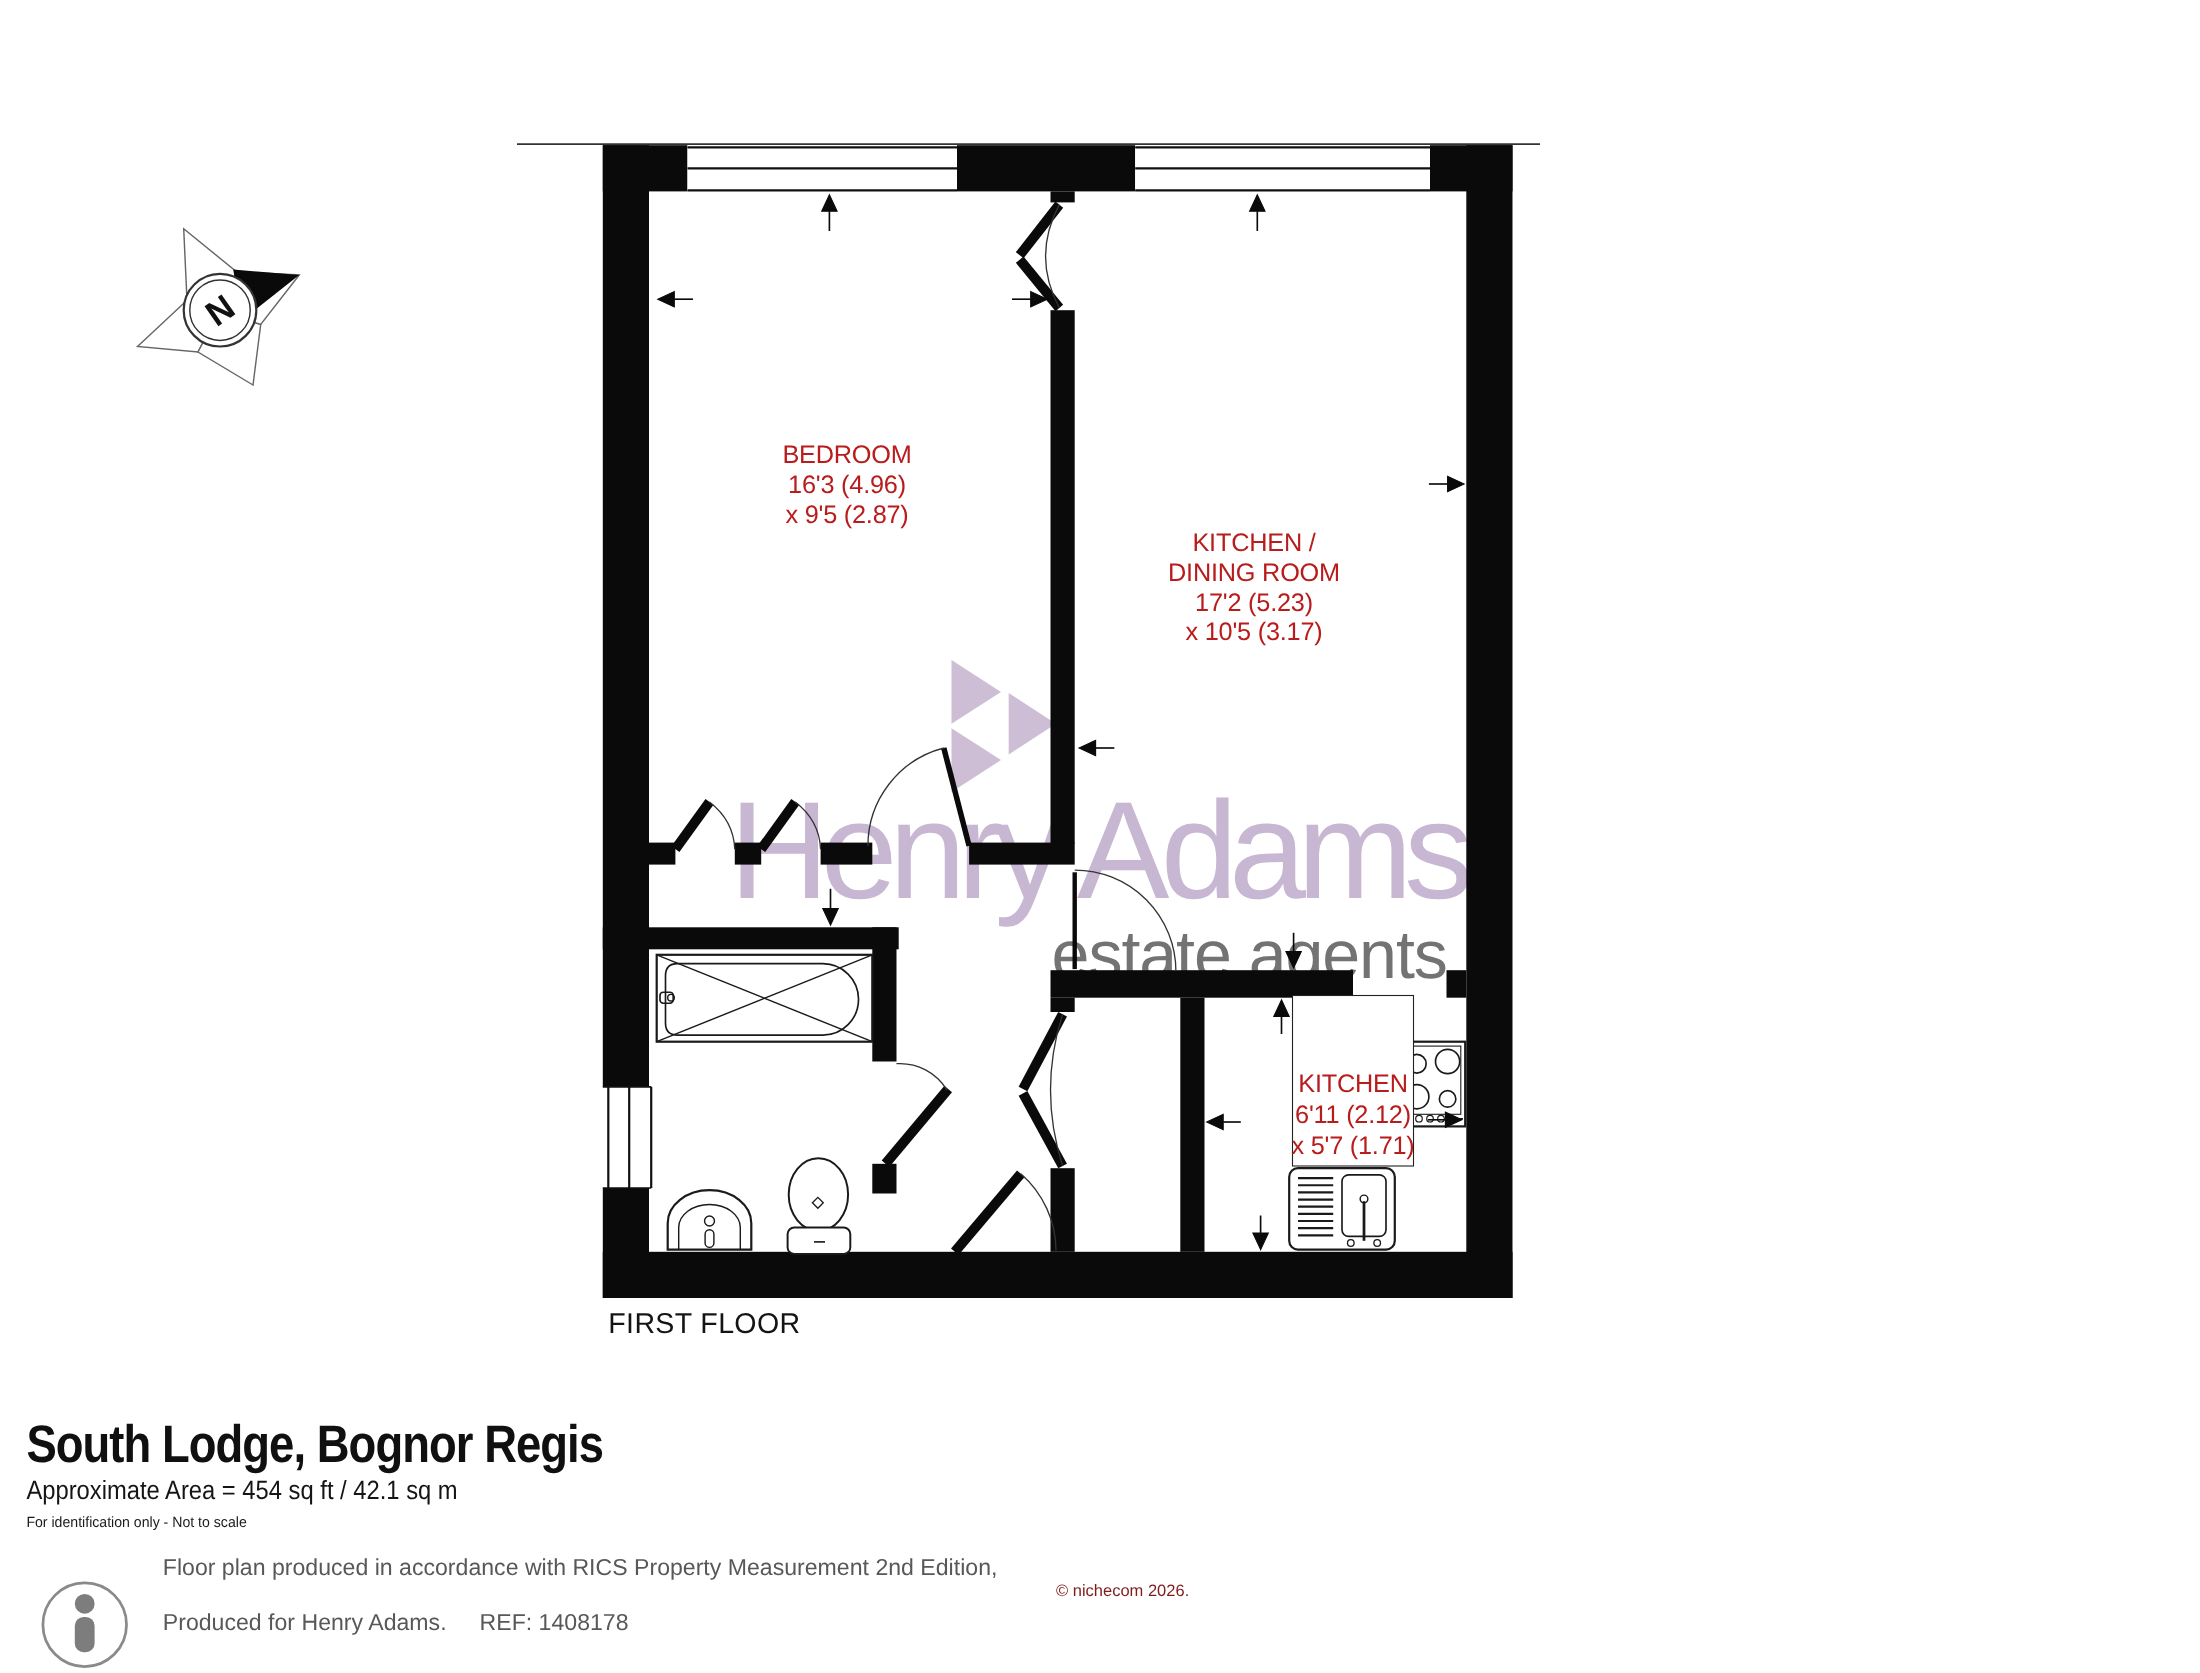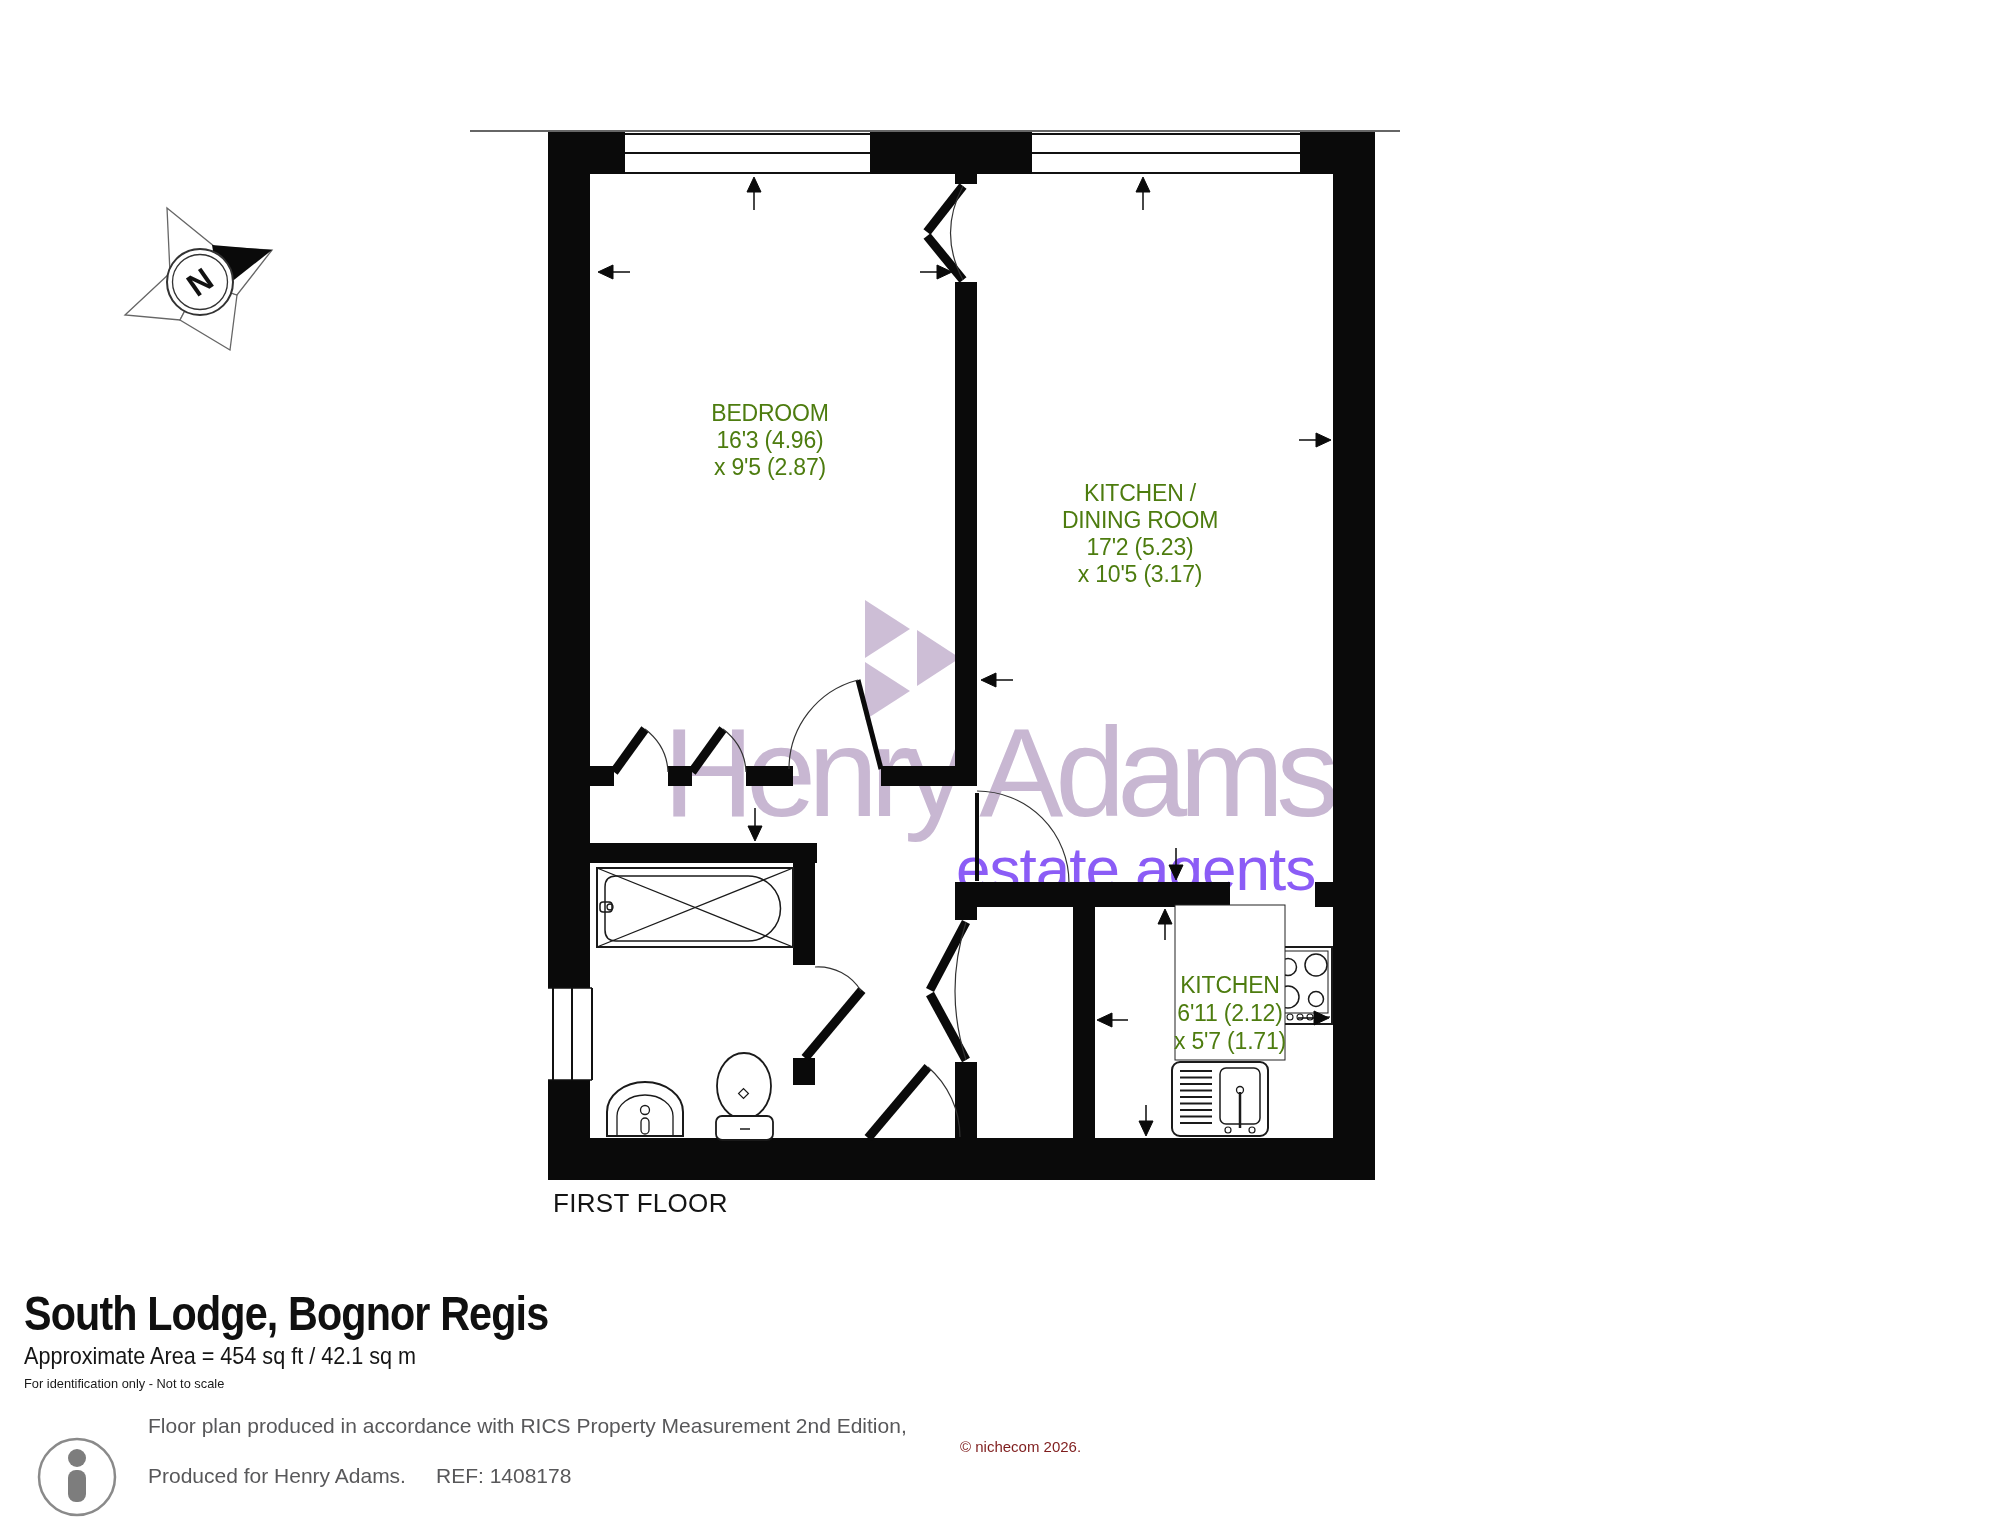--- a/index.html
+++ b/index.html
@@ -3,23 +3,23 @@
 <meta charset="utf-8">
 <style>
   html,body{margin:0;padding:0;background:#ffffff;}
   body{width:2000px;height:1521px;position:relative;overflow:hidden;
        font-family:"Liberation Sans", sans-serif;}
   .canvas{position:absolute;inset:0;background:#fff;}
   
   .wm-brand{position:absolute;left:663px;top:710px;font-size:126px;line-height:126px;
             letter-spacing:-8px;color:#c8b7d2;z-index:1;white-space:nowrap;font-weight:400;}
   .wm-tag{position:absolute;left:956px;top:838px;font-size:62px;line-height:62px;
-          letter-spacing:-1px;color:#8b5cf6;z-index:1;white-space:nowrap;}
+          letter-spacing:-1px;color:#737373;z-index:1;white-space:nowrap;}
   svg.plan{position:absolute;left:0;top:0;z-index:2;}
-  .roomlabel{position:absolute;z-index:3;text-align:center;color:#4d7c0f;
+  .roomlabel{position:absolute;z-index:3;text-align:center;color:#b91c1c;
              font-size:23px;line-height:27px;letter-spacing:-0.2px;}
   .roomlabel div{white-space:nowrap;}
   .floorlabel{position:absolute;left:553px;top:1188px;z-index:3;font-size:26px;
               color:#141414;letter-spacing:0.3px;}
   .title{position:absolute;left:24px;top:1286px;z-index:3;font-size:48px;font-weight:700;
          color:#101010;letter-spacing:-1px;transform:scaleX(0.86);transform-origin:left top;
          white-space:nowrap;}
   .area{position:absolute;left:24px;top:1342px;z-index:3;font-size:24px;color:#151515;
         transform:scaleX(0.9);transform-origin:left top;white-space:nowrap;}
   .disc{position:absolute;left:24px;top:1376px;z-index:3;font-size:13.5px;color:#1a1a1a;

